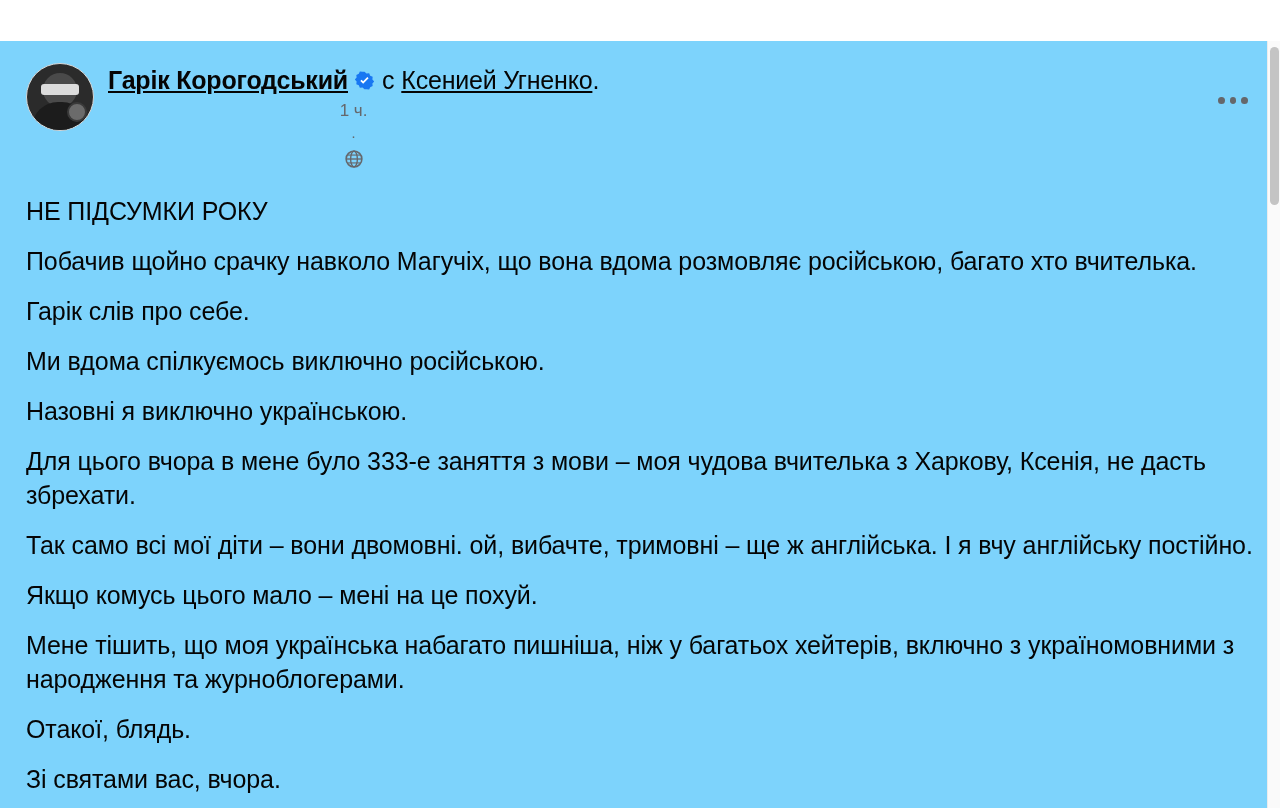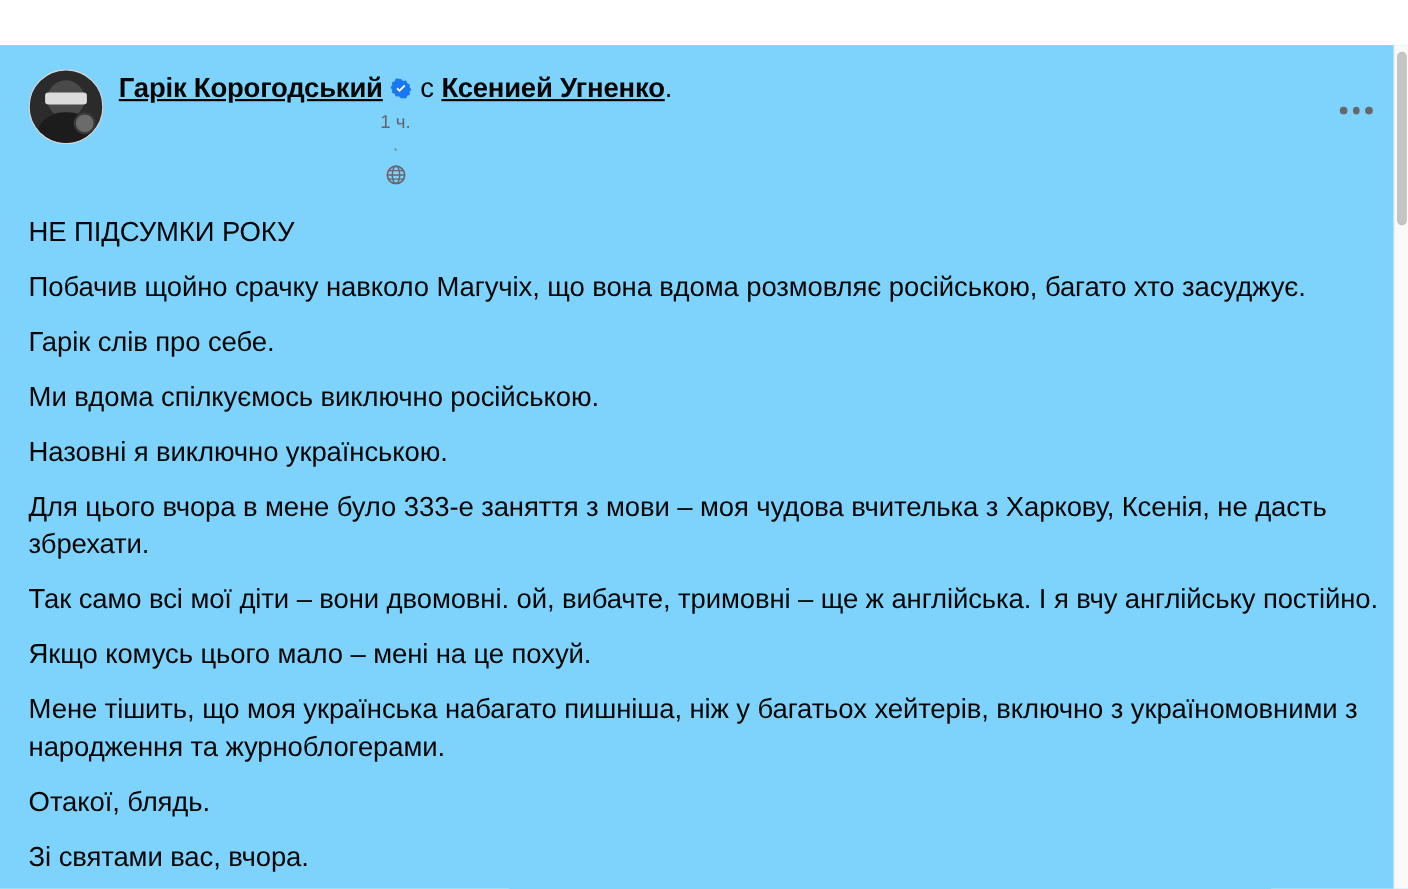--- a/index.html
+++ b/index.html
@@ -111,21 +111,21 @@
     position: relative;
     flex: 0 0 19px;
   }
   .verified svg { display: block; }
   .with-word {
     font-weight: normal;
     color: #050505;
     margin-right: 7px;
   }
   .cotag-name {
-    font-weight: bold;
+    font-weight: normal;
     color: #050505;
   }
   .period { font-weight: normal; color: #050505; }
 
   .meta-line {
     display: flex;
     align-items: center;
     gap: 6px;
     margin-top: 6px;
     font-size: 17px;
@@ -237,21 +237,21 @@
   </div>
 
   <button class="more-btn">
     <span></span>
     <span></span>
     <span></span>
   </button>
 
   <div class="post-body">
     <p>НЕ ПІДСУМКИ РОКУ</p>
-    <p>Побачив щойно срачку навколо Магучіх, що вона вдома розмовляє російською, багато хто засуджує.</p>
+    <p>Побачив щойно срачку навколо Магучіх, що вона вдома розмовляє російською, багато хто вчителька.</p>
     <p>Гарік слів про себе.</p>
     <p>Ми вдома спілкуємось виключно російською.</p>
     <p>Назовні я виключно українською.</p>
     <p>Для цього вчора в мене було 333-е заняття з мови – моя чудова вчителька з Харкову, Ксенія, не дасть збрехати.</p>
     <p>Так само всі мої діти – вони двомовні. ой, вибачте, тримовні – ще ж англійська. І я вчу англійську постійно.</p>
     <p>Якщо комусь цього мало – мені на це похуй.</p>
     <p>Мене тішить, що моя українська набагато пишніша, ніж у багатьох хейтерів, включно з україномовними з народження та журноблогерами.</p>
     <p>Отакої, блядь.</p>
     <p>Зі святами вас, вчора.</p>
   </div>

